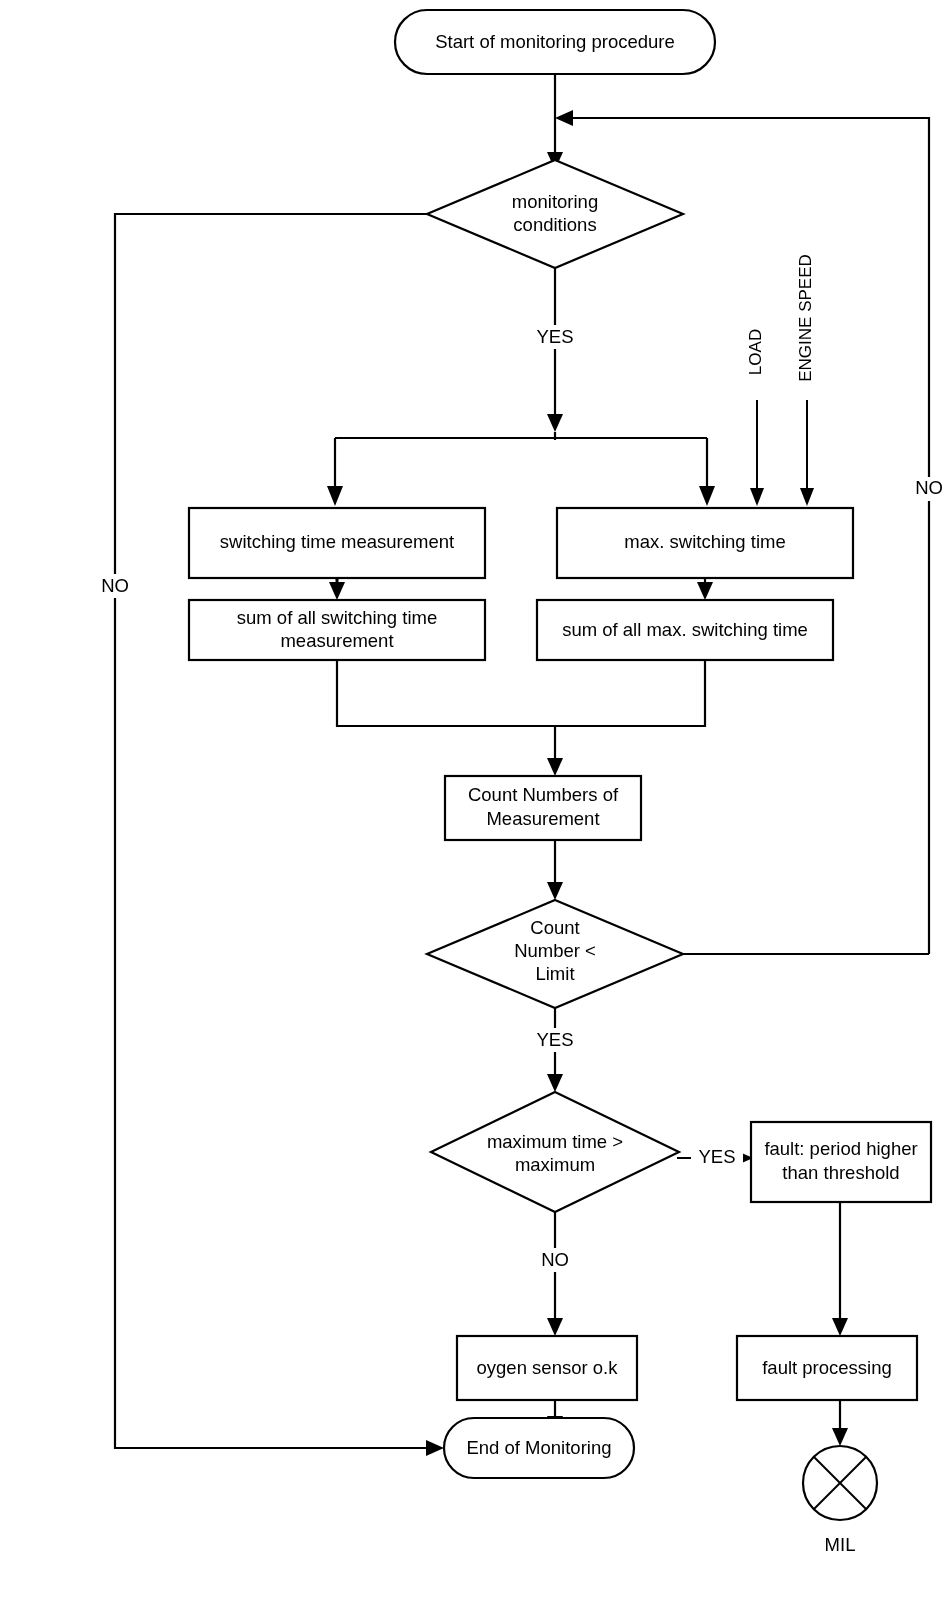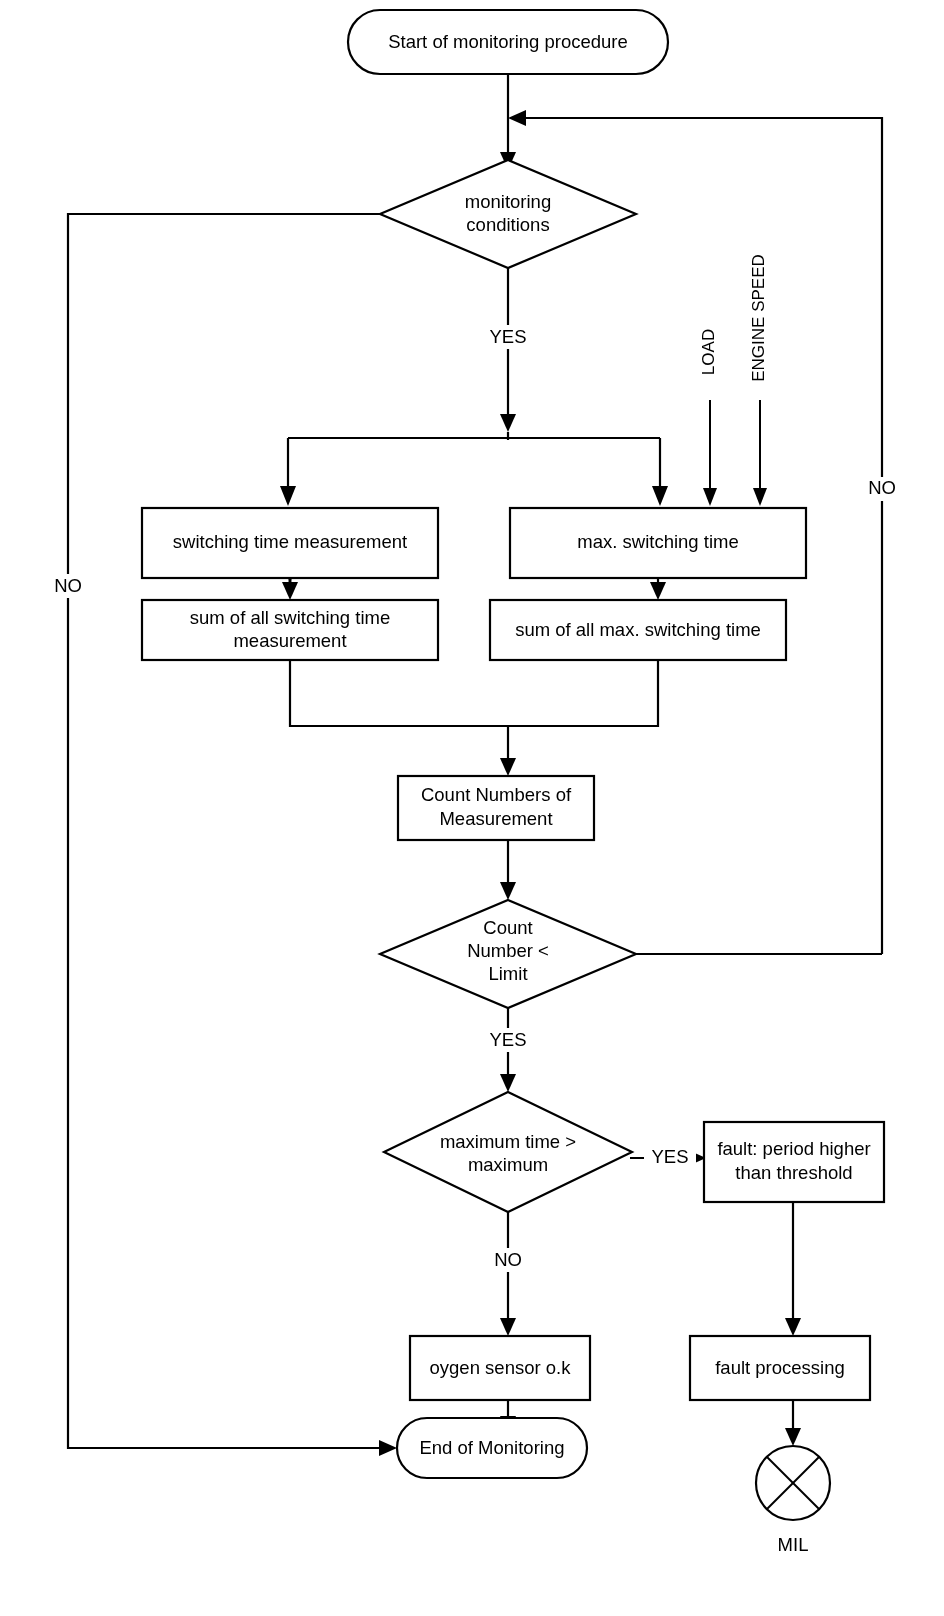--- a/index.html
+++ b/index.html
@@ -6,20 +6,21 @@
     margin: 0;
     padding: 0;
     background: #ffffff;
   }
   #flow-root {
     position: relative;
     width: 818px;
     height: 1616px;
     background: #ffffff;
     font-family: "Liberation Sans", sans-serif;
+    margin-left: 47px;
   }
   svg#flow-svg {
     display: block;
     width: 944px;
     height: 1616px;
   }
   .shape-stroke {
     fill: #ffffff;
     stroke: #000000;
     stroke-width: 2.2;

